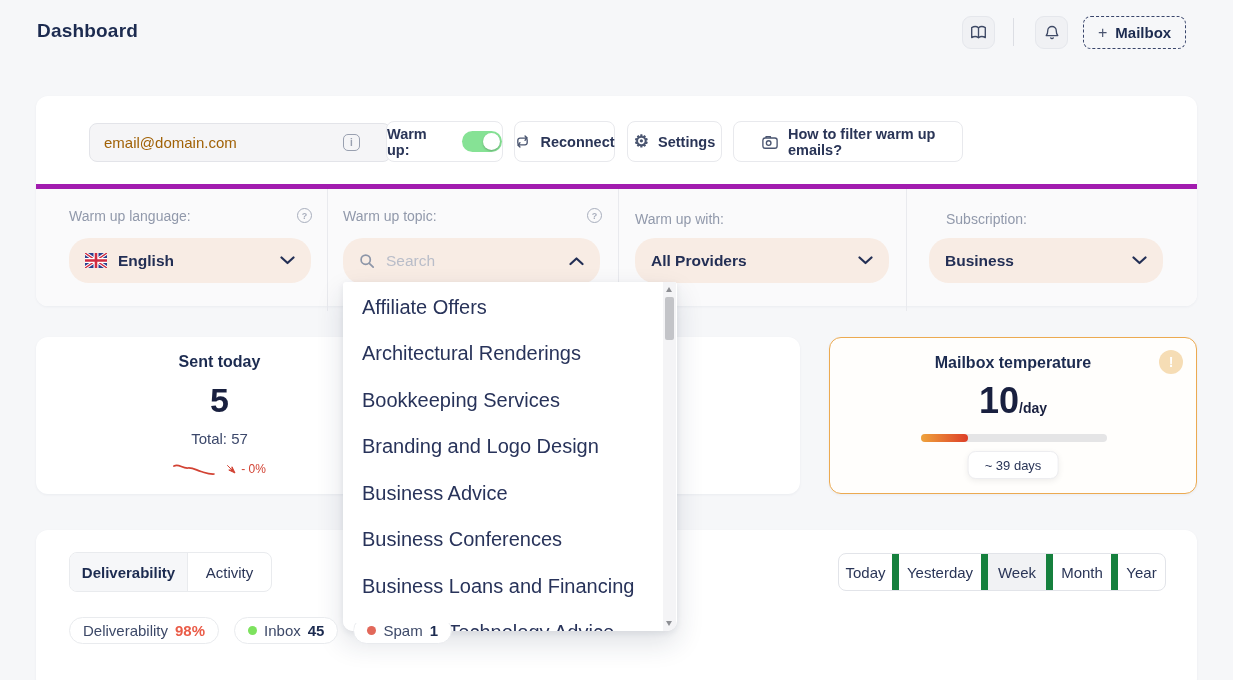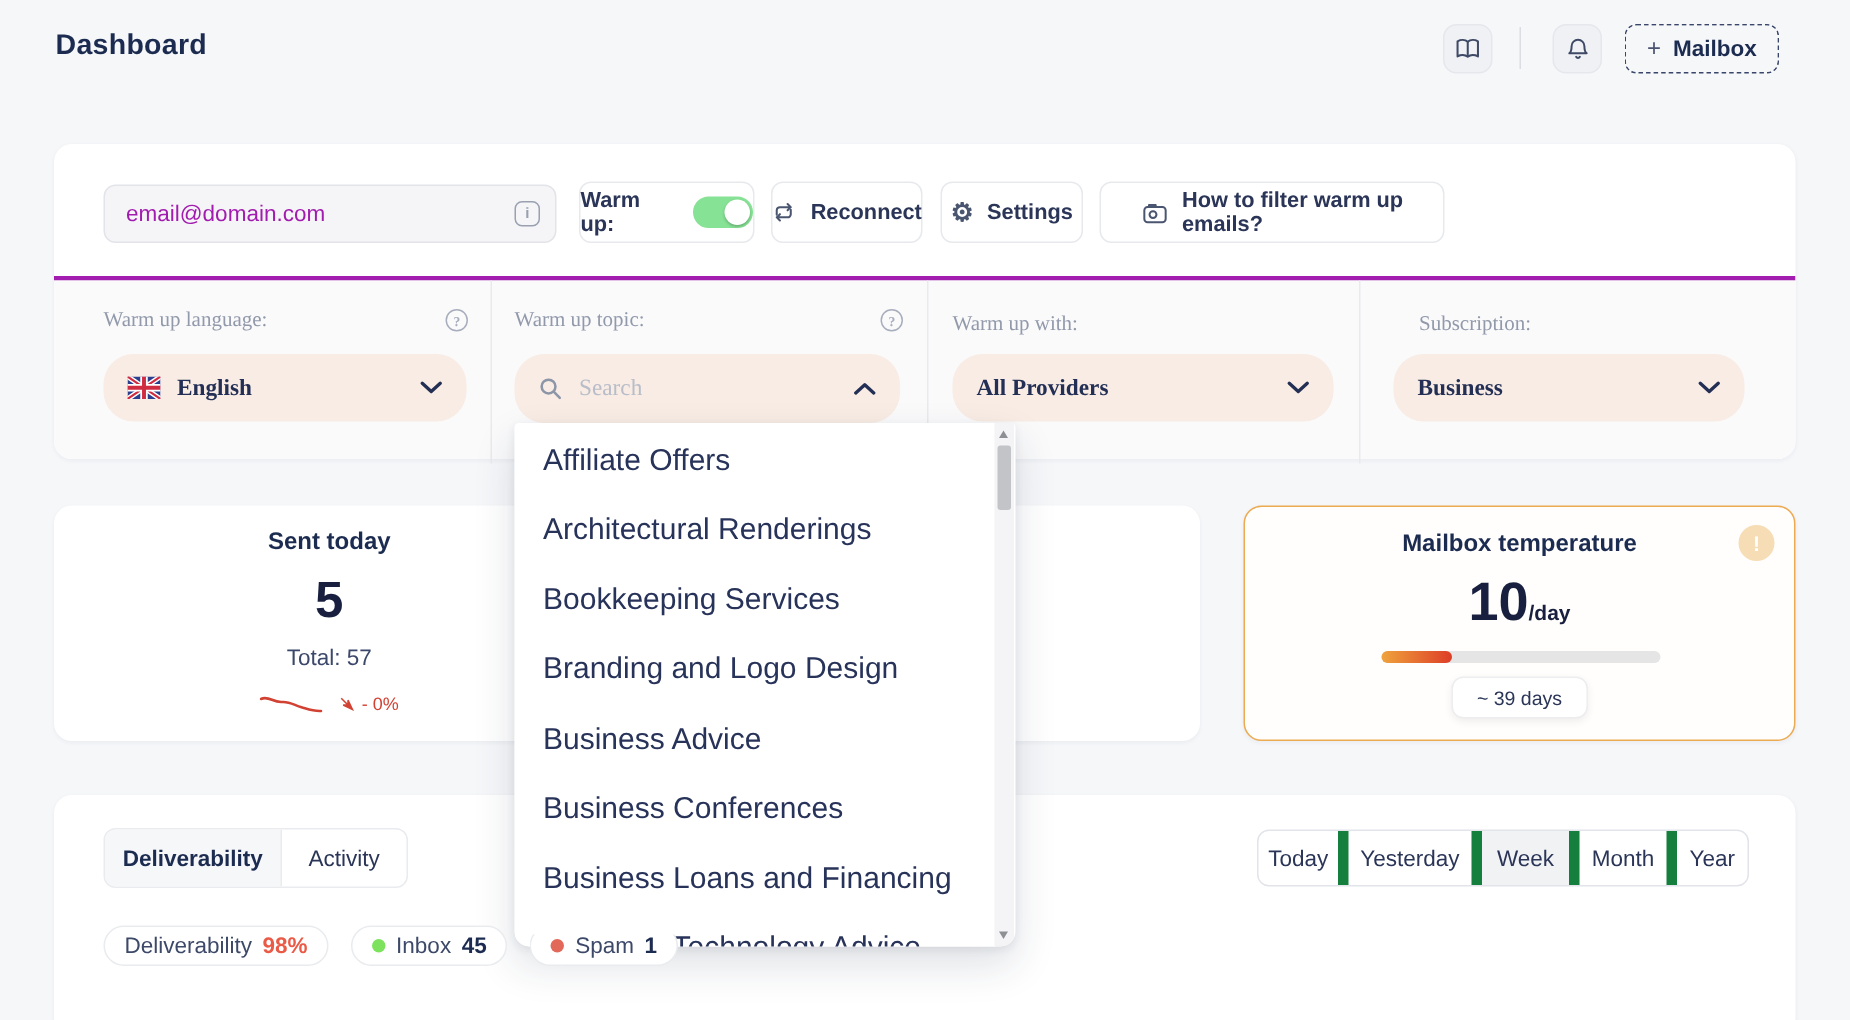--- a/index.html
+++ b/index.html
@@ -16,35 +16,35 @@
   .mailbox-btn { left:1083px; top:16px; height:33px; padding:0 14px; border:1.6px dashed #39456b; border-radius:8px;
                  background:transparent; display:flex; align-items:center; gap:8px; font-size:15px; font-weight:700;
                  color:#1c2b50; cursor:pointer; }
   .mailbox-btn .plus { font-size:16px; font-weight:400; color:#4a5470; }
 
   
   .main-card { left:36px; top:96px; width:1161px; height:210px; background:#fff; border-radius:12px;
                box-shadow:0 1px 3px rgba(25,35,70,.05); z-index:5; }
   .email-wrap { position:absolute; left:33px; top:27px; width:302px; height:39px; }
   .email-input { width:100%; height:100%; background:#f5f5f7; border:1px solid #e3e4e9; border-radius:8px;
-                 font-family:"Liberation Sans",sans-serif; font-size:15px; color:#a21caf; padding:0 38px 0 14px; }
+                 font-family:"Liberation Sans",sans-serif; font-size:15px; color:#a16207; padding:0 38px 0 14px;margin-left:20px; }
   .info-ic { position:absolute; right:11px; top:11px; width:17px; height:17px; border:1.5px solid #99a0b0;
              border-radius:5px; color:#99a0b0; font-size:10px; font-weight:700; display:flex; align-items:center;
              justify-content:center; font-style:normal; }
   .pill-btn { position:absolute; top:25px; height:41px; background:#fff; border:1px solid #e8e9ed; border-radius:8px;
               display:flex; align-items:center; justify-content:center; gap:9px; font-size:14.5px; font-weight:600;
               color:#2a3557; cursor:pointer; }
   .toggle { width:40px; height:21px; border-radius:11px; background:#86e295; position:relative; }
   .toggle .knob { position:absolute; right:2px; top:2px; width:17px; height:17px; border-radius:50%;
                   background:#fff; box-shadow:0 1px 2px rgba(0,0,0,.25); }
   .gear-glyph { font-size:17px; line-height:1; color:#4a5570; }
 
   
   .filters-row { position:absolute; left:0; top:88px; width:1161px; height:122px; background:#fafafb;
-                 border-top:3px solid #a21caf; border-radius:0 0 12px 12px;font-family:Liberation Serif, serif; }
+                 border-top:5px solid #a21caf; border-radius:0 0 12px 12px; }
   .col-divider { position:absolute; top:0; width:1px; height:122px; background:#e9eaee; }
   .filter-label { position:absolute; top:19px; font-size:14px; color:#9199ab; }
   .help-ic { position:absolute; top:19px; width:15px; height:15px; border:1.3px solid #a8aebd; border-radius:50%;
              color:#a8aebd; font-size:9px; font-weight:700; display:flex; align-items:center; justify-content:center; }
   .dd-btn { position:absolute; top:49px; height:45px; background:#f8ece4; border-radius:20px; display:flex;
             align-items:center; padding:0 16px; gap:11px; cursor:pointer; font-size:15.5px; font-weight:600;
             color:#232f55; }
   .dd-btn .chev { margin-left:auto; }
   .dd-placeholder { color:#b9bdc9; font-weight:400; font-size:15.5px; }
 

